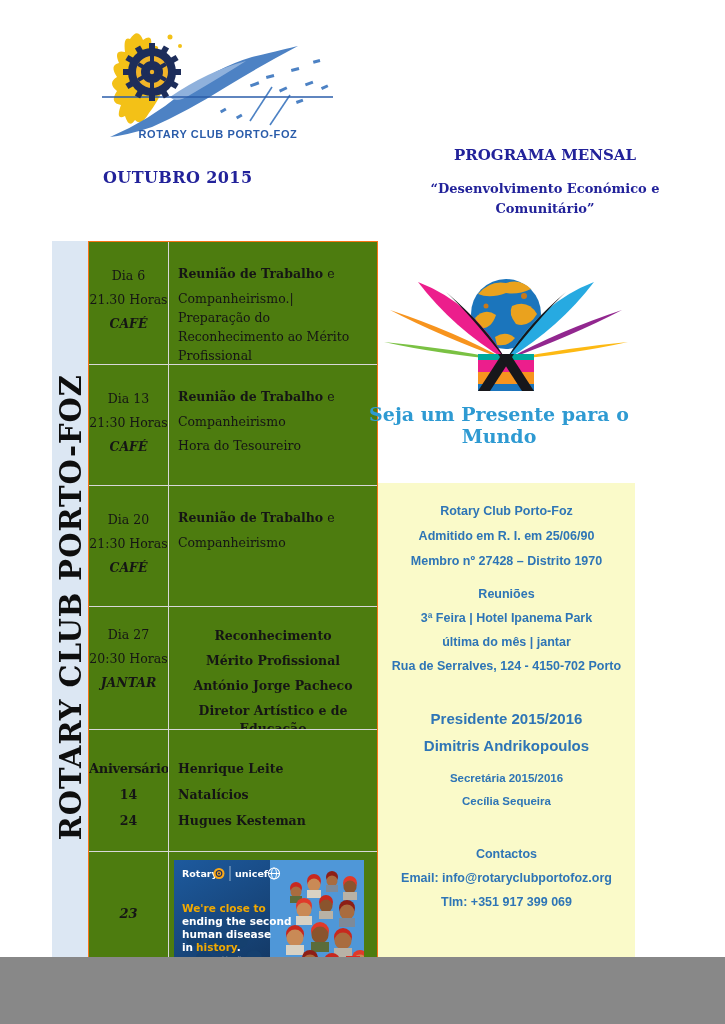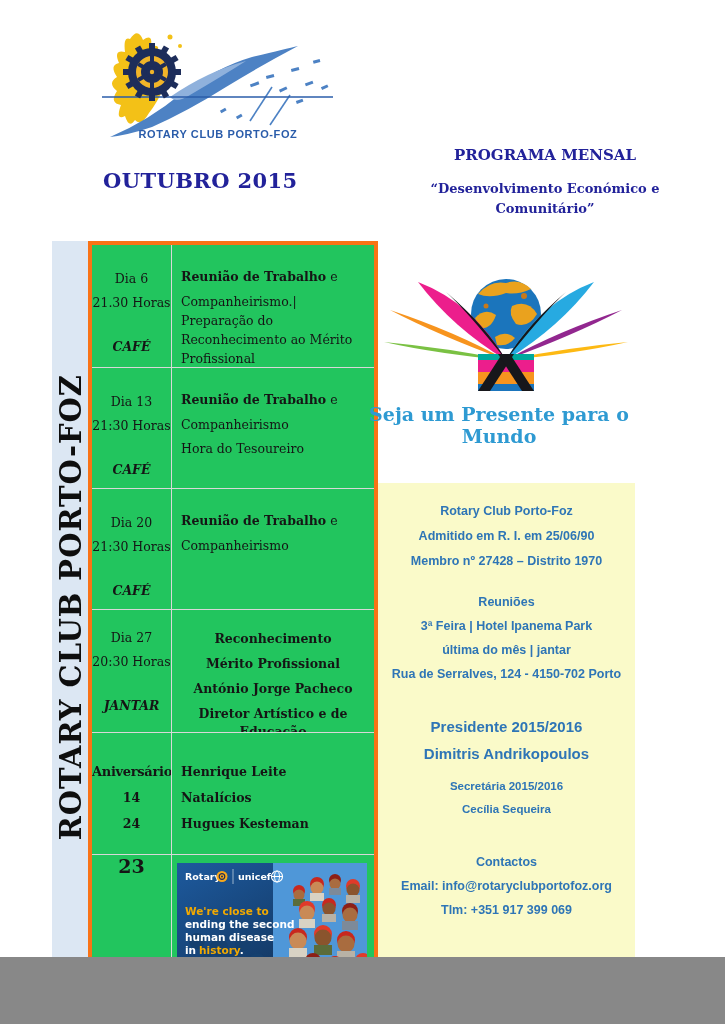--- a/index.html
+++ b/index.html
@@ -6,21 +6,21 @@
   body { background:#888; font-family:"DejaVu Serif", serif; }
   .page {
     position:relative; width:725px; height:957px; background:#ffffff;
     margin:0 auto; overflow:hidden;
   }
 
   
   .logo-art { position:absolute; left:100px; top:24px; width:235px; height:120px; }
   .month {
     position:absolute; left:103px; top:168px; width:200px;
-    font-size:21px; font-weight:bold; color:#22229a; letter-spacing:.4px;
+    font-size:16px; font-weight:bold; color:#22229a; letter-spacing:.4px;
   }
   .program-block {
     position:absolute; left:395px; top:146px; width:300px;
     text-align:center; color:#22229a; font-weight:bold; font-size:15px;
   }
   .program-block .theme { margin-top:15px; font-size:13px; line-height:20px; }
 
   
   .strip {
     position:absolute; left:52px; top:241px; width:37px; height:732px;
@@ -30,55 +30,55 @@
     writing-mode:vertical-rl; transform:rotate(180deg);
     font-size:29px; font-weight:bold; color:#0e0e0e; letter-spacing:1px;
     font-family:"DejaVu Serif", serif; white-space:nowrap;
   }
 
   
   .sched {
     position:absolute; left:88px; top:241px; width:290px; height:732px;
     display:grid; grid-template-columns:80px 1fr;
     grid-template-rows:123px 121px 121px 123px 122px 122px;
-    border:4px solid #f97316; font-size:12.5px; color:#151515; background:#22c55e;
+    border:1px solid #f97316; font-size:12.5px; color:#151515; background:#4d7c0f;
   }
   .tcell { border-right:1px solid #d8d8d8; border-bottom:1px solid #d8d8d8; overflow:hidden; }
   .tcell.lastcol { border-right:none; }
   .tcell.lastrow { border-bottom:none; }
   .c-day { text-align:center; padding-top:22px; line-height:24px; }
-  .c-day .meal { font-weight:bold; font-style:italic;margin-top:20px; }
+  .c-day .meal { font-weight:bold; font-style:italic; }
   .c-det { padding:22px 9px 0 9px; line-height:19px; }
   .c-det .evt-title { margin-bottom:6px; }
   .c-det .evt-title b { font-weight:bold; }
   .c-det p.det { margin-top:4px; }
   .c-det.center4 { text-align:center; font-weight:bold; padding-top:16px; }
   .c-det.center4 p { line-height:25px; }
   .c-det.center4 .tight { line-height:18px; margin-top:4px; }
   .bday-left { text-align:center; padding-top:26px; font-weight:bold; line-height:26px; }
   .bday-left .lbl { letter-spacing:-.3px; font-size:13px; }
   .bday-right { padding:26px 6px 0 9px; font-weight:bold; line-height:26px; }
-  .c-num23 { display:flex; justify-content:center; font-weight:bold; font-size:19px; }
+  .c-num23 { display:flex; align-items:center; justify-content:center; font-weight:bold; font-size:13px;font-style:italic; }
   .c-poster { padding:8px 0 0 5px; }
 
   
   .gift-logo { position:absolute; left:378px; top:258px; width:258px; height:145px; }
   .seja {
     position:absolute; left:359px; top:403px; width:280px; text-align:center;
     font-size:19px; font-weight:bold; color:#2e9ad2; font-family:"DejaVu Serif", serif;
   }
   .panel {
     position:absolute; left:378px; top:483px; width:257px; height:490px;
     background:#fafac9; text-align:center; color:#2e75b6;
     font-family:"Liberation Sans", sans-serif; font-weight:bold; font-size:12.5px;
     padding-top:22px;
   }
   .panel p { line-height:13px; }
   .panel .club p { margin-bottom:12px; }
-  .panel .meet-title { margin-top:28px; margin-bottom:11px; }
+  .panel .meet-title { margin-top:20px; margin-bottom:11px; }
   .panel .meet p { margin-bottom:11px; }
   .panel .pres { margin-top:38px; font-size:15px; }
   .panel .pres p { line-height:16px; margin-bottom:11px; }
   .panel .sec { margin-top:18px; font-size:11.5px; }
   .panel .sec p { margin-bottom:10px; }
   .panel .cont { margin-top:40px; }
   .panel .cont p { margin-bottom:11px; }
 
   .poster-svg { width:190px; height:112px; display:block; }
   svg text { font-family:"DejaVu Sans", sans-serif; }

